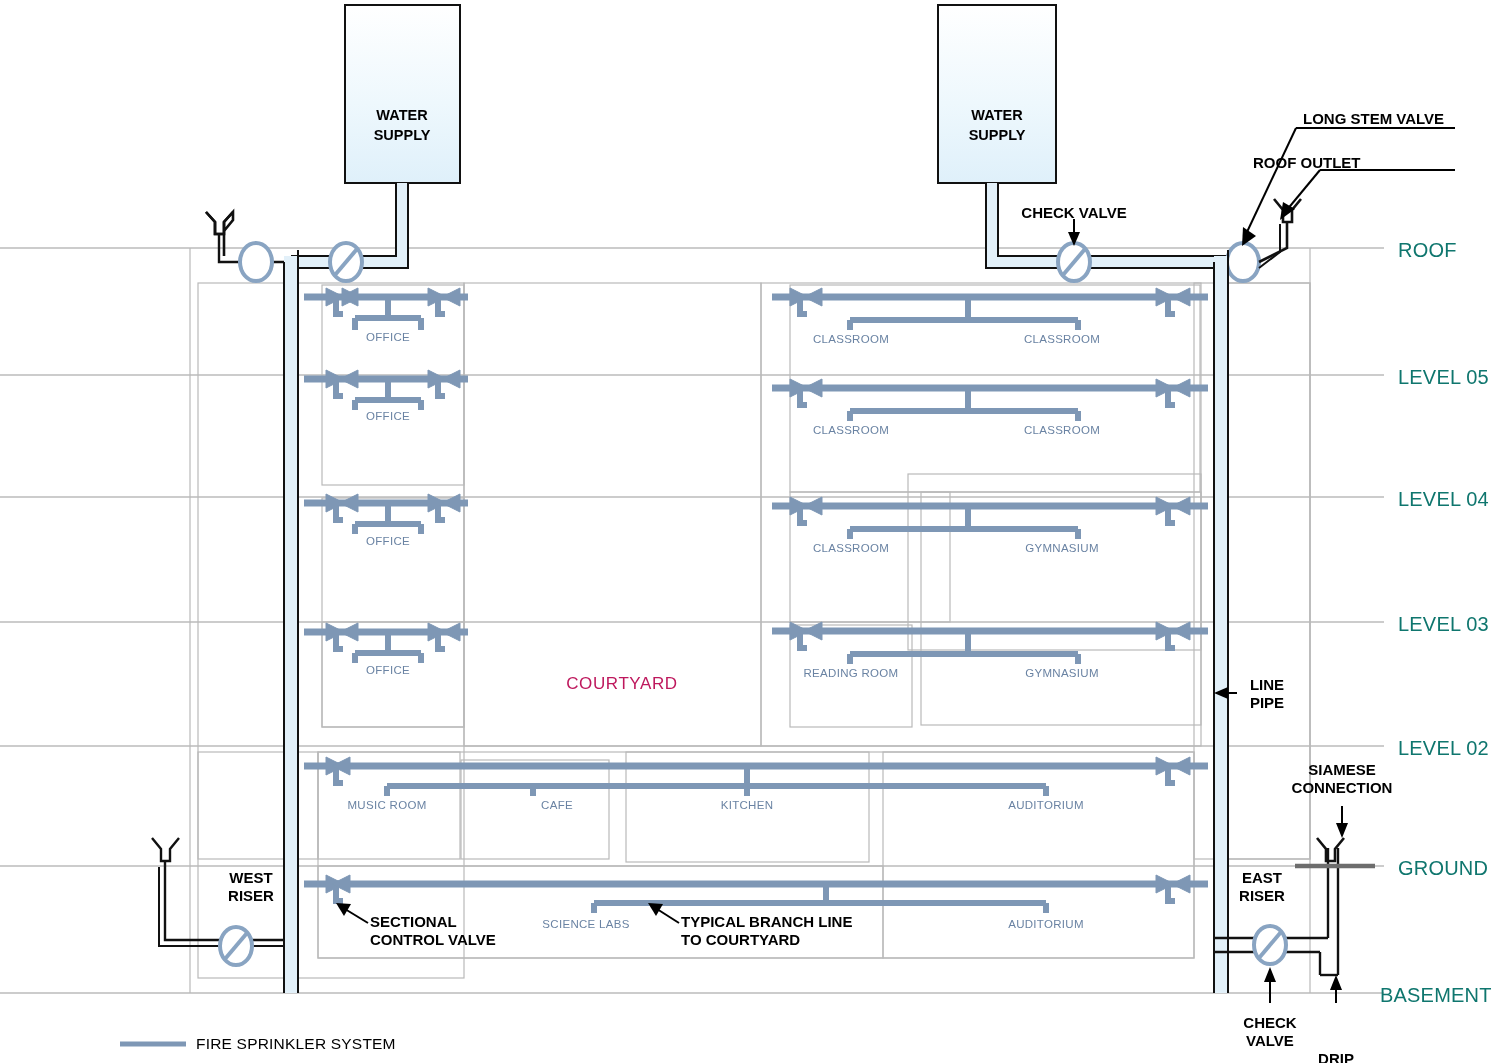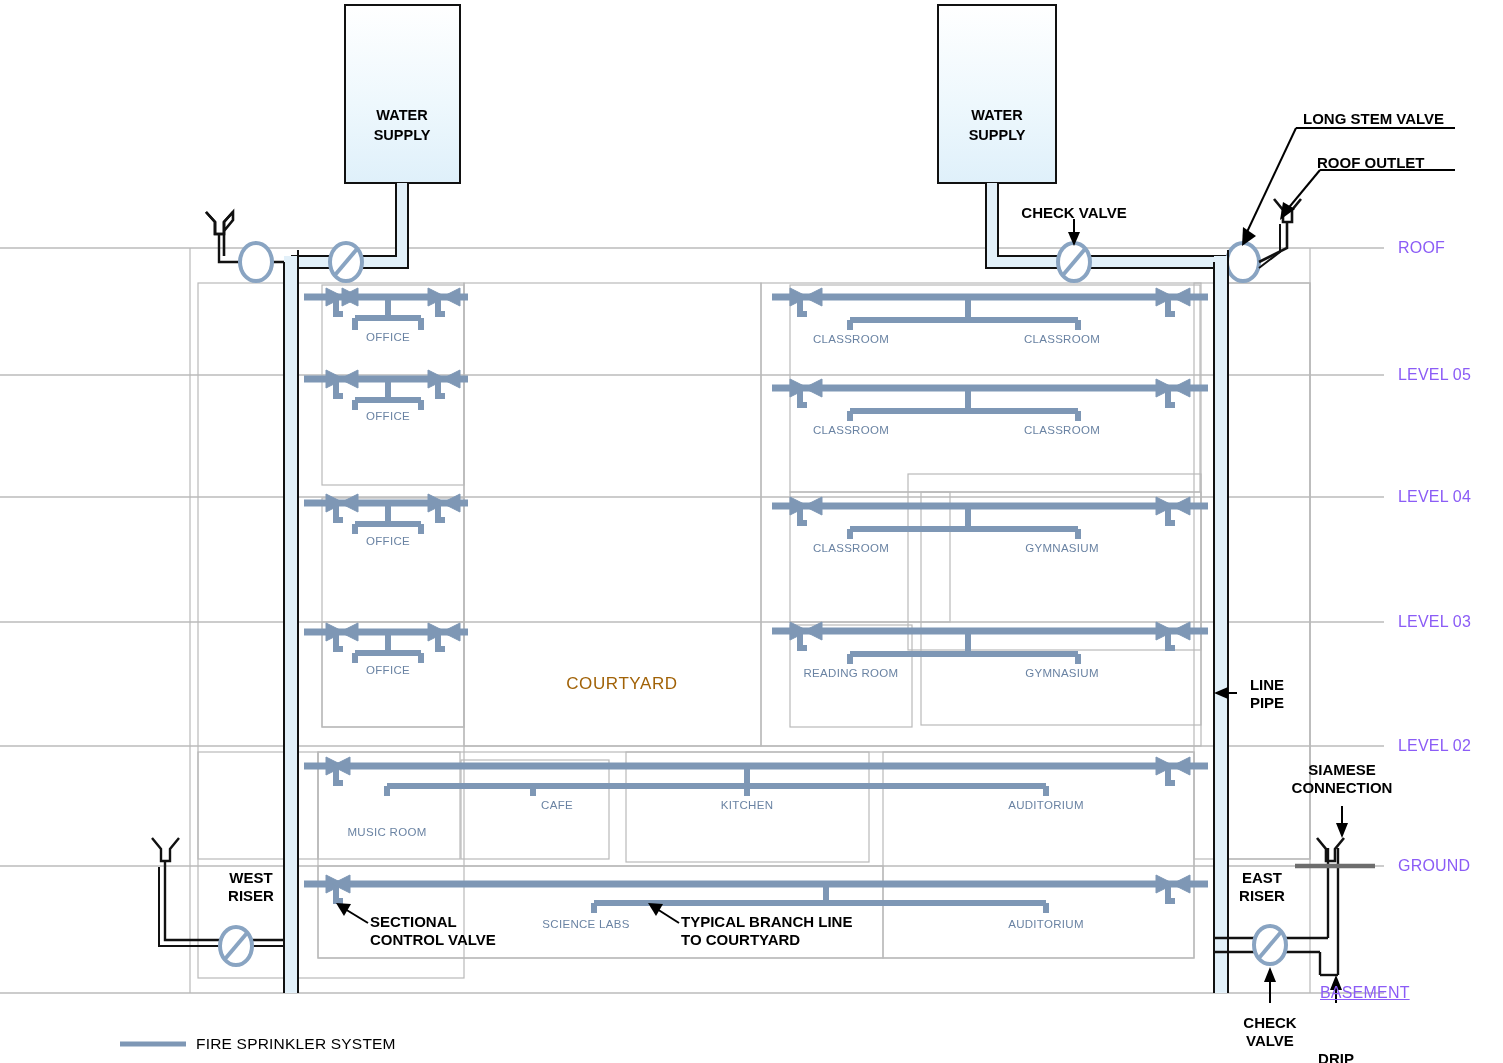--- a/index.html
+++ b/index.html
@@ -5,29 +5,29 @@
 <style>
   html,body{margin:0;padding:0;background:#ffffff;}
   body{
     width:1503px;height:1063px;position:relative;overflow:hidden;
     font-family:"Liberation Sans","DejaVu Sans",sans-serif;
   }
   #stage{position:absolute;left:0;top:0;width:1503px;height:1063px;}
   svg.layer{position:absolute;left:0;top:0;width:1503px;height:1063px;}
 
   .lvl-label{
-    position:absolute;font-size:16px;color:#8b5cf6;
+    position:absolute;font-size:20px;color:#0f766e;
     letter-spacing:.2px;white-space:nowrap;
   }
   .room-label{
     position:absolute;font-size:11.5px;color:#6a83a3;
     letter-spacing:.3px;white-space:nowrap;transform:translateX(-50%);
   }
   .courtyard-label{
-    position:absolute;font-size:17px;color:#a16207;
+    position:absolute;font-size:17px;color:#be185d;
     letter-spacing:.6px;white-space:nowrap;transform:translateX(-50%);
   }
   .tank-label{
     position:absolute;font-size:14.5px;font-weight:bold;color:#000;
     text-align:center;line-height:1.35;white-space:nowrap;
     transform:translateX(-50%);
     margin-top:28px;
   }
   .anno{
     position:absolute;font-size:15px;font-weight:bold;color:#000;
@@ -333,21 +333,21 @@
 
     <line x1="120" y1="1044" x2="186" y2="1044" stroke="#7e97b5" stroke-width="5"></line>
   </svg>
 
   <div class="lvl-label" style="left:1398px;top:239px;">ROOF</div>
   <div class="lvl-label" style="left:1398px;top:366px;">LEVEL 05</div>
   <div class="lvl-label" style="left:1398px;top:488px;">LEVEL 04</div>
   <div class="lvl-label" style="left:1398px;top:613px;">LEVEL 03</div>
   <div class="lvl-label" style="left:1398px;top:737px;">LEVEL 02</div>
   <div class="lvl-label" style="left:1398px;top:857px;">GROUND</div>
-  <div class="lvl-label" style="left:1320px;top:984px;text-decoration:underline;">BASEMENT</div>
+  <div class="lvl-label" style="left:1380px;top:984px;">BASEMENT</div>
 
   <div class="tank-label" style="left:402px;top:78px;">
     <span>WATER</span><br>
     <span>SUPPLY</span>
   </div>
   <div class="tank-label" style="left:997px;top:78px;">
     <span>WATER</span><br>
     <span>SUPPLY</span>
   </div>
 
@@ -358,31 +358,31 @@
   <div class="room-label" style="left:388px;top:535px;">OFFICE</div>
   <div class="room-label" style="left:388px;top:664px;">OFFICE</div>
   <div class="room-label" style="left:851px;top:333px;">CLASSROOM</div>
   <div class="room-label" style="left:1062px;top:333px;">CLASSROOM</div>
   <div class="room-label" style="left:851px;top:424px;">CLASSROOM</div>
   <div class="room-label" style="left:1062px;top:424px;">CLASSROOM</div>
   <div class="room-label" style="left:851px;top:542px;">CLASSROOM</div>
   <div class="room-label" style="left:1062px;top:542px;">GYMNASIUM</div>
   <div class="room-label" style="left:851px;top:667px;">READING ROOM</div>
   <div class="room-label" style="left:1062px;top:667px;">GYMNASIUM</div>
-  <div class="room-label" style="left:387px;top:826px;">MUSIC ROOM</div>
+  <div class="room-label" style="left:387px;top:799px;">MUSIC ROOM</div>
   <div class="room-label" style="left:533px;top:799px;margin-left:24px;">CAFE</div>
   <div class="room-label" style="left:747px;top:799px;">KITCHEN</div>
   <div class="room-label" style="left:1046px;top:799px;">AUDITORIUM</div>
   <div class="room-label" style="left:586px;top:918px;">SCIENCE LABS</div>
   <div class="room-label" style="left:1046px;top:918px;">AUDITORIUM</div>
 
   <div class="anno" style="left:1303px;top:110px;">
     <span>LONG STEM VALVE</span>
   </div>
-  <div class="anno" style="left:1317px;top:154px;">
+  <div class="anno" style="left:1253px;top:154px;">
     <span>ROOF OUTLET</span>
   </div>
   <div class="anno c" style="left:1074px;top:204px;">
     <span>CHECK VALVE</span>
   </div>
   <div class="anno c" style="left:1267px;top:676px;">
     <span>LINE</span><br>
     <span>PIPE</span>
   </div>
   <div class="anno c" style="left:1342px;top:761px;">

